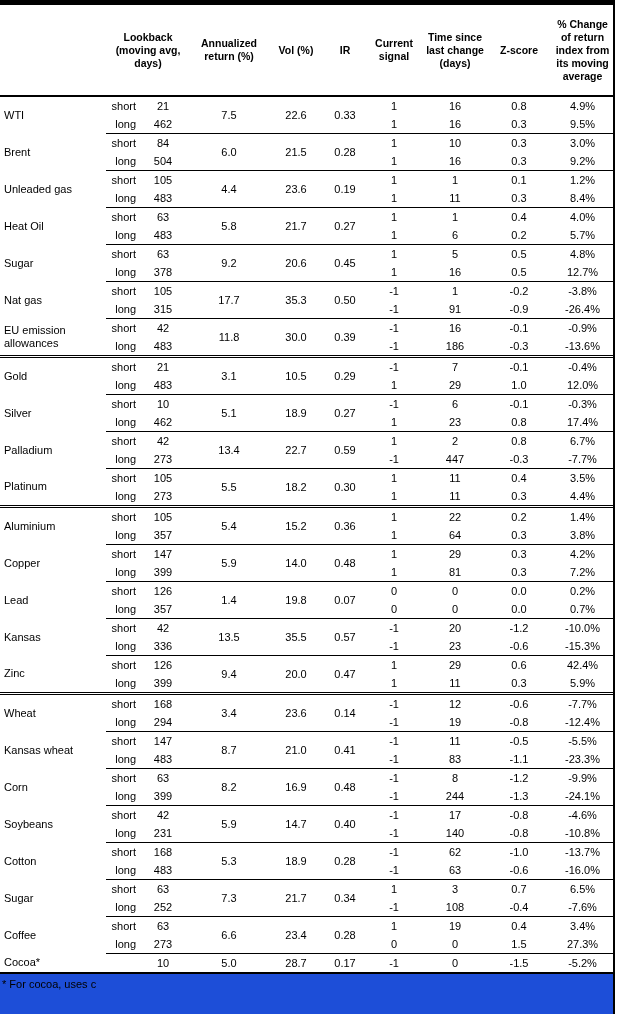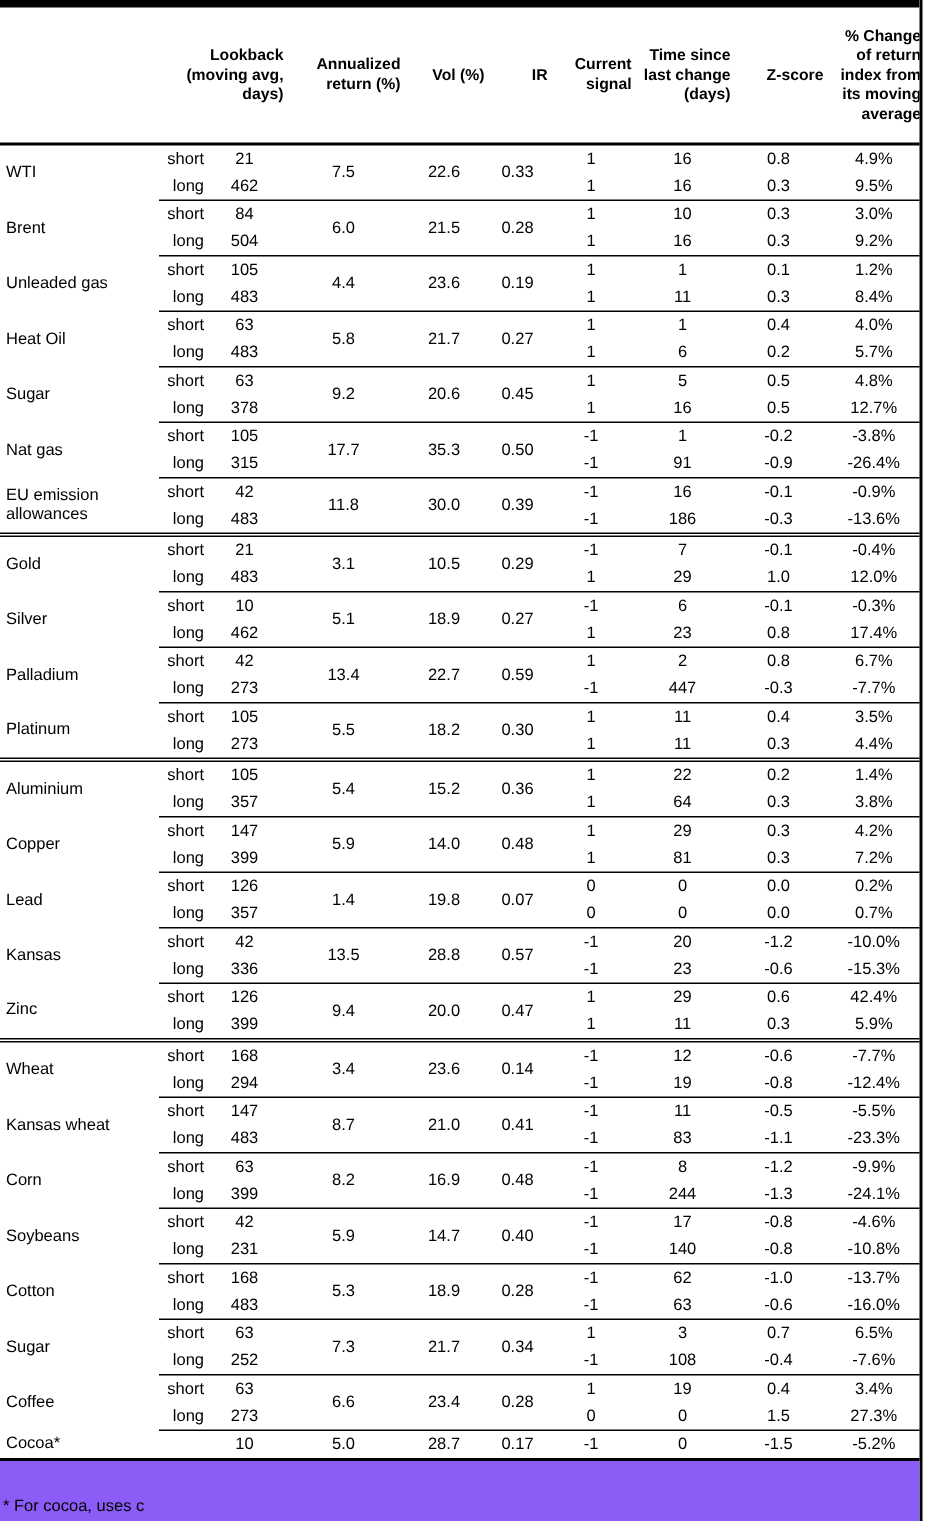--- a/index.html
+++ b/index.html
@@ -19,21 +19,21 @@
   table {
     table-layout: fixed;
     width: 615px;
     border-collapse: collapse;
     flex: 0 0 auto;
     border-bottom: 2px solid #000;
   }
   thead th {
     height: 90px;
     vertical-align: middle;
-    text-align: right;
+    text-align: center;
     font-size: 10.5px;
     font-weight: bold;
     line-height: 13px;
     border-bottom: 2px solid #000;
     padding: 0 1px;
   }
   td {
     height: 18px;
     line-height: 15px;
     font-size: 11px;
@@ -51,22 +51,22 @@
     text-align: right;
     padding-left: 4px;
   }
   tr.block-start td { border-top: 1px solid #000; }
   tr.block-start td.name { border-top: none; }
   tr.section-start td { border-top: 3px double #000; }
   tr.section-start td.name { border-top: 3px double #000; }
   .footnote-row {
     flex: 1 1 auto;
     display: flex;
-    align-items: flex-end;
-    background: #8b5cf6;
+    align-items: flex-start;
+    background: #1d4ed8;
     min-height: 20px;
   }
   .footnote-text {
     font-size: 11px;
     line-height: 20px;
     white-space: nowrap;
     padding-left: 2px;
     flex: 0 0 auto;
   }
   .redaction {
@@ -385,21 +385,21 @@
           <td>0</td>
           <td>0</td>
           <td>0.0</td>
           <td>0.7%</td>
         </tr>
         <tr class="block-start">
           <td class="name" rowspan="2">Kansas</td>
           <td class="sub">short</td>
           <td>42</td>
           <td rowspan="2">13.5</td>
-          <td rowspan="2">28.8</td>
+          <td rowspan="2">35.5</td>
           <td rowspan="2">0.57</td>
           <td>-1</td>
           <td>20</td>
           <td>-1.2</td>
           <td>-10.0%</td>
         </tr>
         <tr>
           <td class="sub">long</td>
           <td>336</td>
           <td>-1</td>

